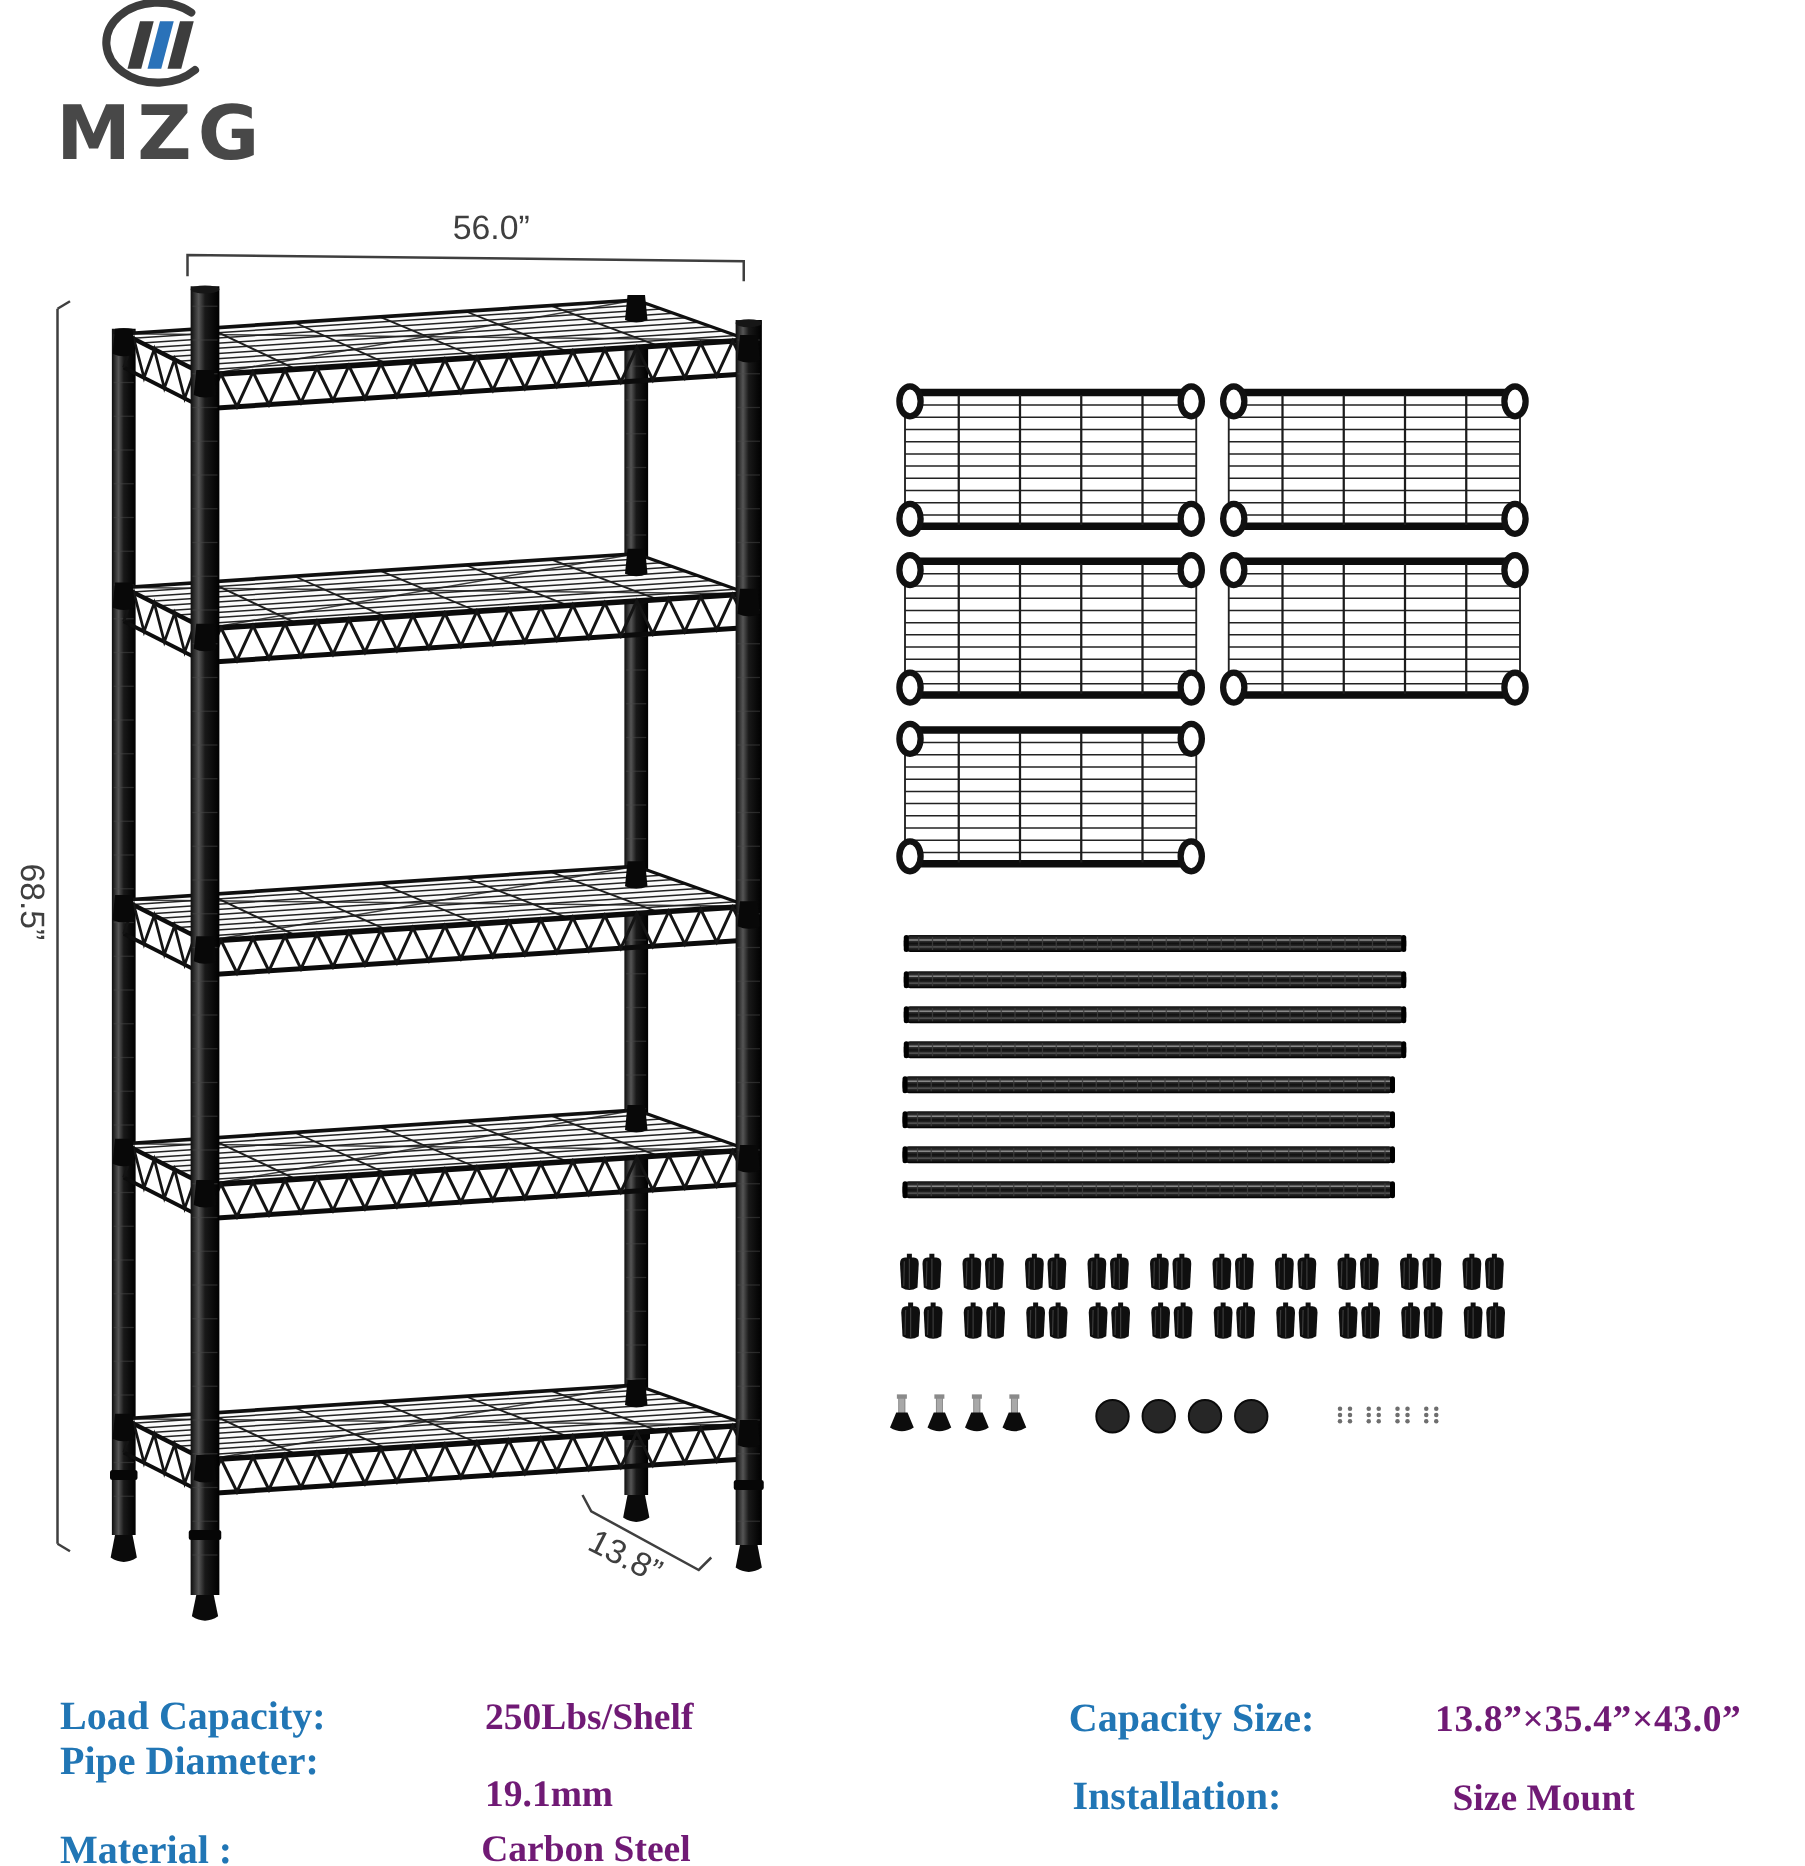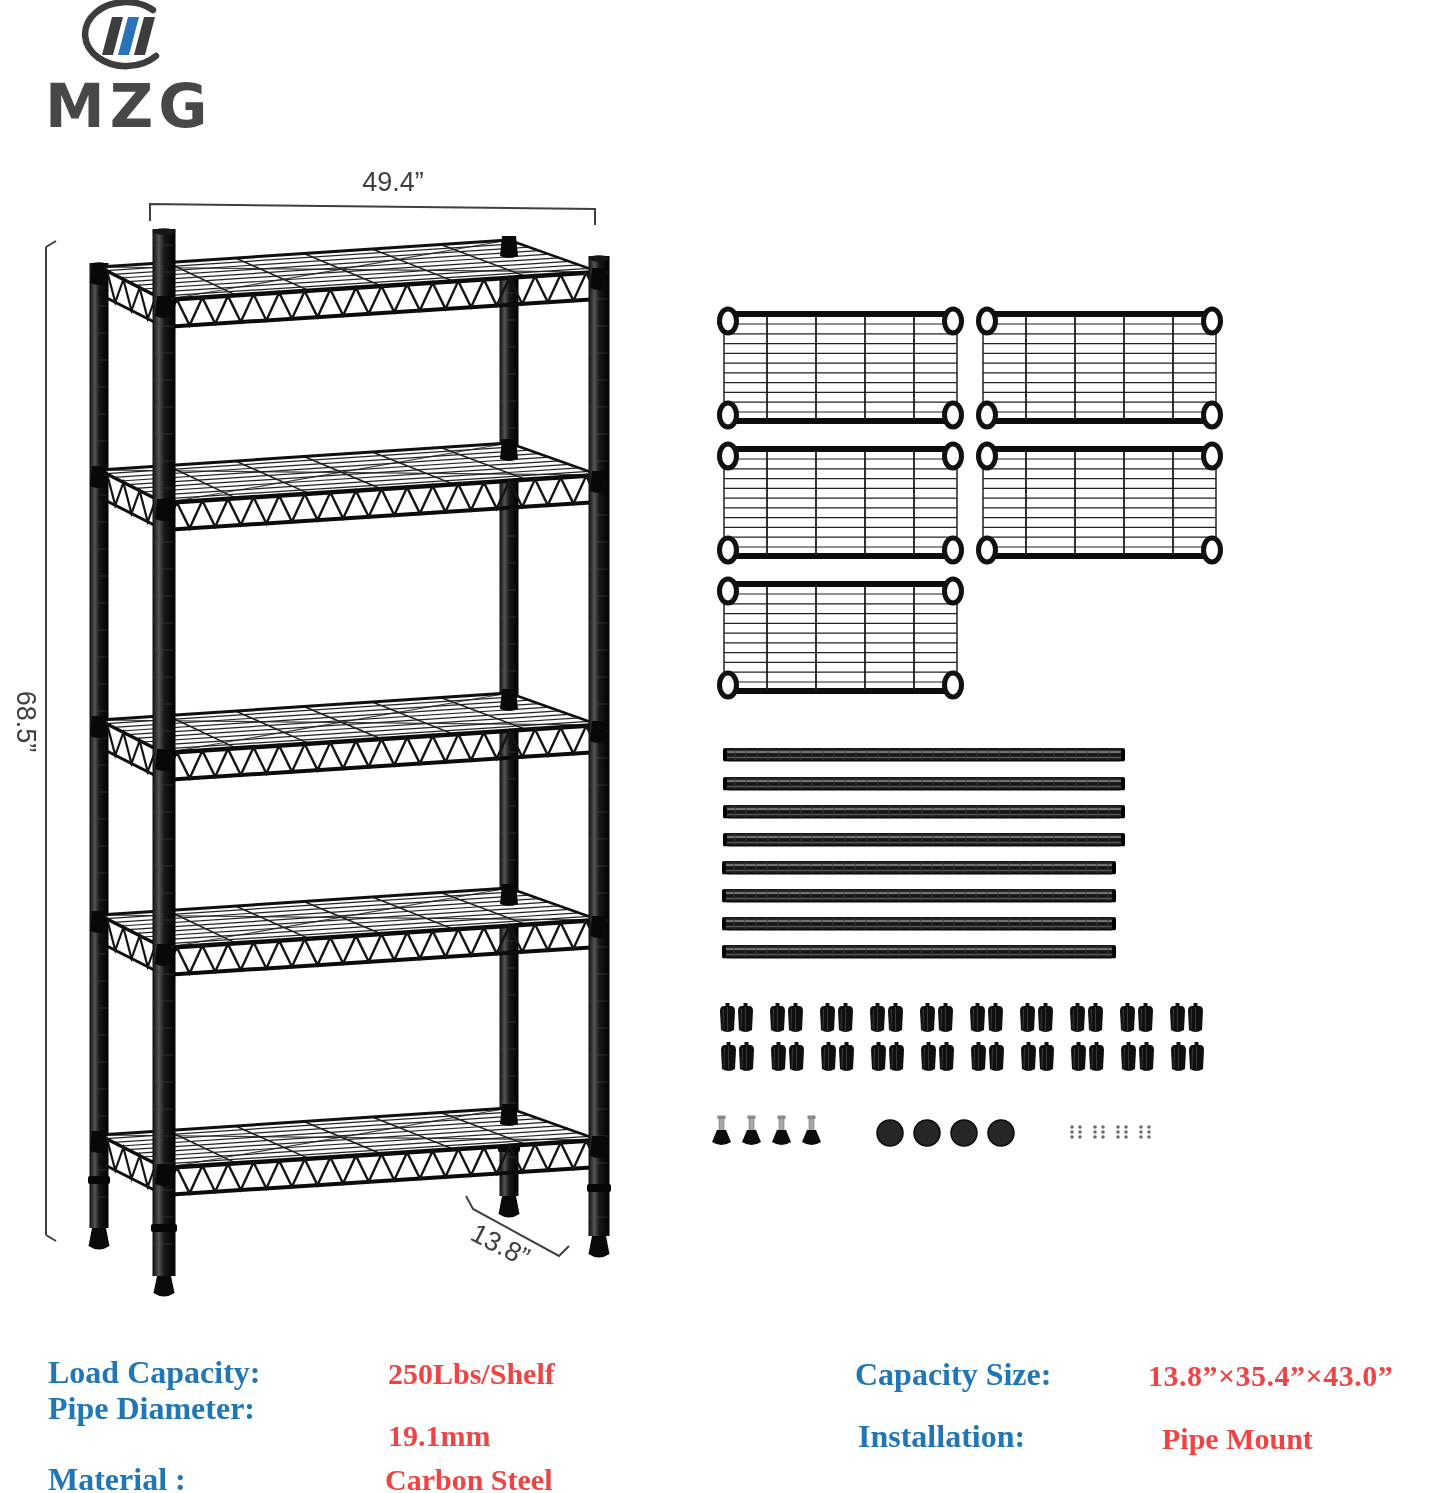--- a/index.html
+++ b/index.html
@@ -4,21 +4,21 @@
 <style>
   html,body{margin:0;padding:0;background:#fff;}
   .canvas{position:relative;width:1444px;height:1493px;background:#fff;overflow:hidden;
           font-family:"Liberation Sans",sans-serif;}
   .abs{position:absolute;}
   .dim-label{font-family:"Liberation Sans",sans-serif;font-size:27px;color:#3f3f3f;
              text-align:center;white-space:nowrap;}
   .spec-label{font-family:"Liberation Serif",serif;font-weight:bold;font-size:32px;
               color:#2176b5;white-space:nowrap;}
   .spec-value{font-family:"Liberation Serif",serif;font-weight:bold;font-size:30px;
-              color:#ef4444;white-space:nowrap;}
+              color:#701a75;white-space:nowrap;}
   svg{position:absolute;left:0;top:0;}
 </style>
 </head>
 <body>
 
 <div class="canvas">
 
   <svg id="gfx" width="1444" height="1493" viewBox="0 0 1444 1493">
     <defs>
       <linearGradient id="gpv" x1="0" y1="0" x2="1" y2="0">
@@ -1119,34 +1119,34 @@
           <circle cx="1141" cy="1127" r="1.8" fill="#6e6e6e"></circle>
           <circle cx="1141" cy="1132" r="1.8" fill="#6e6e6e"></circle>
           <circle cx="1141" cy="1137" r="1.8" fill="#6e6e6e"></circle>
           <circle cx="1149" cy="1127" r="1.8" fill="#6e6e6e"></circle>
           <circle cx="1149" cy="1132" r="1.8" fill="#6e6e6e"></circle>
           <circle cx="1149" cy="1137" r="1.8" fill="#6e6e6e"></circle>
         </g>
       </g>
     </svg>
 
-  <div class="abs dim-label" style="left:343px;top:167px;width:100px;">49.4”</div>
+  <div class="abs dim-label" style="left:343px;top:167px;width:100px;">56.0”</div>
 
   <div class="abs dim-label" style="left:-6px;top:706px;width:62px;transform:rotate(90deg);">68.5”</div>
 
   <div class="abs dim-label" style="left:450px;top:1230px;width:100px;transform:rotate(27deg);">13.8”</div>
 
   <div class="abs spec-label" style="left:48px;top:1354px;">Load Capacity:</div>
   <div class="abs spec-value" style="left:388px;top:1357px;">250Lbs/Shelf</div>
 
   <div class="abs spec-label" style="left:48px;top:1390px;">Pipe Diameter:</div>
   <div class="abs spec-value" style="left:388px;top:1419px;">19.1mm</div>
 
   <div class="abs spec-label" style="left:48px;top:1461px;">Material :</div>
   <div class="abs spec-value" style="left:385px;top:1463px;">Carbon Steel</div>
 
   <div class="abs spec-label" style="left:855px;top:1356px;">Capacity Size:</div>
   <div class="abs spec-value" style="left:1148px;top:1359px;letter-spacing:0.5px;">13.8”×35.4”×43.0”</div>
 
   <div class="abs spec-label" style="left:858px;top:1418px;">Installation:</div>
-  <div class="abs spec-value" style="left:1162px;top:1422px;">Pipe Mount</div>
+  <div class="abs spec-value" style="left:1162px;top:1422px;">Size Mount</div>
 
 </div>
 
 </body></html>

